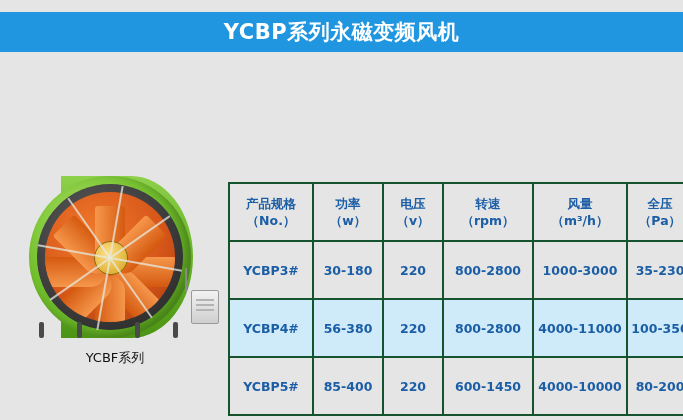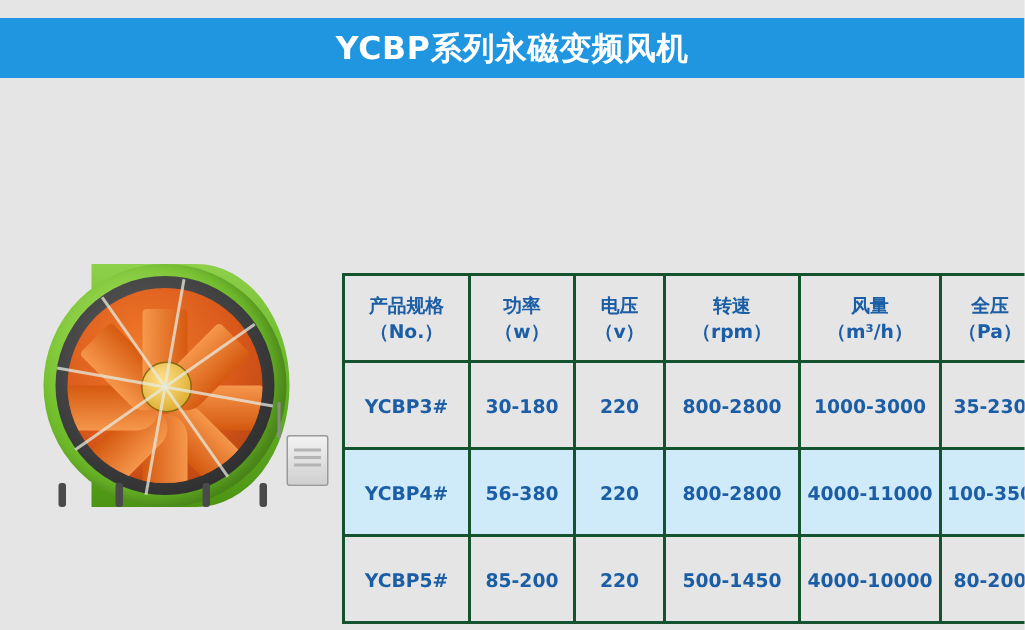--- a/index.html
+++ b/index.html
@@ -280,20 +280,21 @@
         <div class="slot" style="top:18px;"></div>
       </div>
       <div class="fan-legs">
         <div class="leg" style="left:16px;"></div>
         <div class="leg" style="left:54px;"></div>
         <div class="leg" style="left:112px;"></div>
         <div class="leg" style="left:150px;"></div>
       </div>
     </div>
     <div class="caption">
+      <div>YCBF系列</div>
     </div>
   </div>
 
   <div class="spec-table-wrap">
     <table class="spec">
       <thead>
         <tr>
           <th class="col-0">
             <span class="th-line">产品规格</span>
             <span class="th-line">（No.）</span>
@@ -332,23 +333,23 @@
         <tr class="alt">
           <td>YCBP4#</td>
           <td>56-380</td>
           <td>220</td>
           <td>800-2800</td>
           <td>4000-11000</td>
           <td>100-350</td>
         </tr>
         <tr>
           <td>YCBP5#</td>
-          <td>85-200</td>
+          <td>85-400</td>
           <td>220</td>
-          <td>500-1450</td>
+          <td>600-1450</td>
           <td>4000-10000</td>
           <td>80-200</td>
         </tr>
       </tbody>
     </table>
   </div>
 
 </div>
 
 </body></html>

